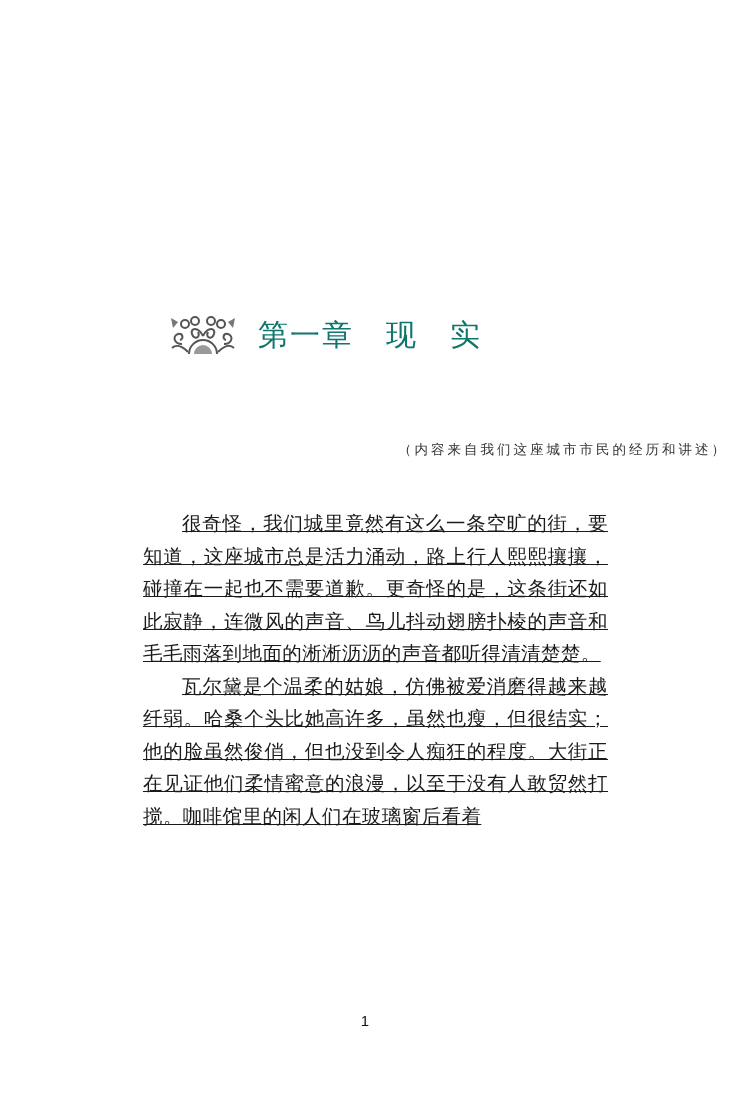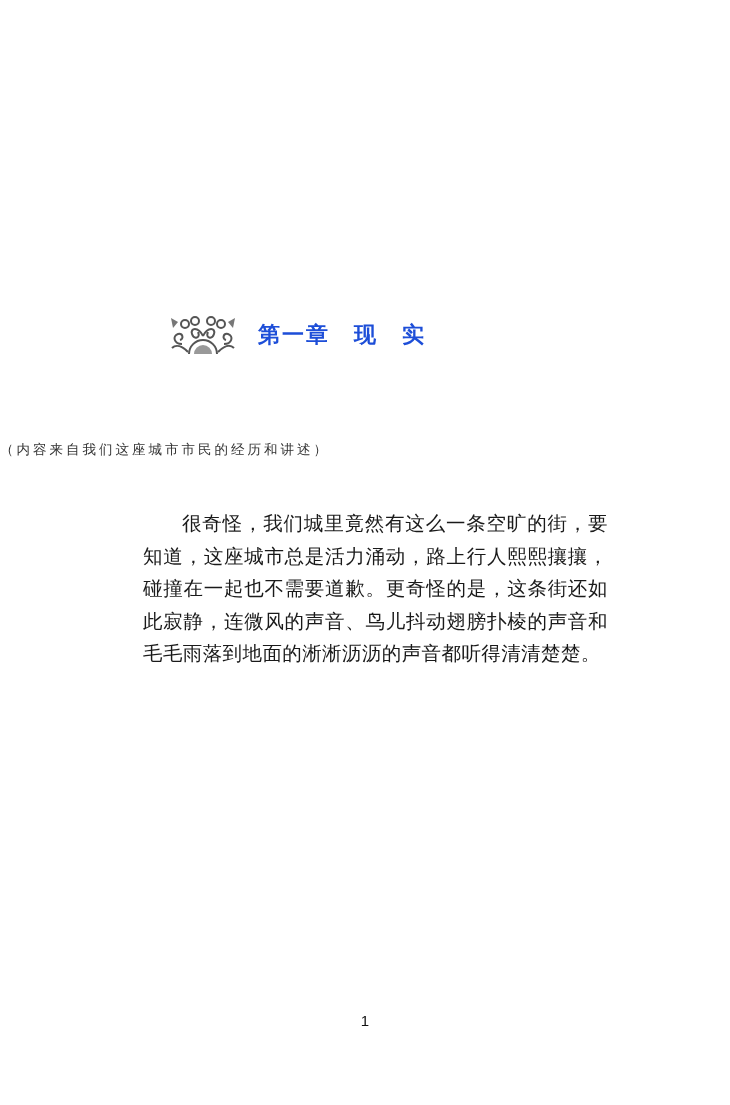--- a/index.html
+++ b/index.html
@@ -1,23 +1,23 @@
 <!DOCTYPE html>
 <html><head>
 <meta charset="utf-8">
 <style>
   html, body { margin: 0; padding: 0; background: #ffffff; }
   body { width: 730px; height: 1105px; position: relative; overflow: hidden;
          font-family: "DejaVu Serif", "Liberation Serif", serif; color: #1a1a1a; }
   .chapter-head { position: absolute; left: 168px; top: 310px; height: 50px; display: flex; align-items: center; }
   .ornament { width: 70px; height: 42px; margin-right: 20px; }
-  .chapter-title { font-size: 22px; font-weight: bold; letter-spacing: 2px; color: #1d4ed8; white-space: pre; }
-  .subtitle { position: absolute; left: 0; width: 728px; top: 441px; text-align: left;
+  .chapter-title { font-size: 30px; font-weight: normal; letter-spacing: 2px; color: #0f766e; white-space: pre; }
+  .subtitle { position: absolute; left: 0; width: 728px; top: 441px; text-align: right;
               font-family: Liberation Serif, serif; font-size: 13.5px; letter-spacing: 3px; color: #333; }
-  .body-text { position: absolute; left: 143px; top: 508px; width: 465px; }
+  .body-text { position: absolute; left: 143px; top: 508px; width: 465px; text-decoration: underline; }
   .para { margin: 0; font-size: 19.5px; line-height: 32.5px; text-indent: 2em; text-align: justify; letter-spacing: 0.4px; }
   .page-num { position: absolute; left: 0; width: 730px; top: 1012px; text-align: center;
               font-family: "Liberation Sans", sans-serif; font-size: 15px; color: #111; }
 </style>
 </head>
 <body>
 
 <div class="chapter-head">
   <svg class="ornament" viewBox="0 0 70 42">
     <g fill="none" stroke="#555" stroke-width="2">
@@ -38,15 +38,16 @@
     <path d="M67 4 L60 8 L65 14 Z" fill="#777"></path>
     <path d="M26 40 A9 9 0 0 1 44 40 Z" fill="#999"></path>
   </svg>
   <span class="chapter-title">第一章　现　实</span>
 </div>
 
 <div class="subtitle">（内容来自我们这座城市市民的经历和讲述）</div>
 
 <div class="body-text">
   <p class="para">很奇怪，我们城里竟然有这么一条空旷的街，要知道，这座城市总是活力涌动，路上行人熙熙攘攘，碰撞在一起也不需要道歉。更奇怪的是，这条街还如此寂静，连微风的声音、鸟儿抖动翅膀扑棱的声音和毛毛雨落到地面的淅淅沥沥的声音都听得清清楚楚。</p>
+  <p class="para">瓦尔黛是个温柔的姑娘，仿佛被爱消磨得越来越纤弱。哈桑个头比她高许多，虽然也瘦，但很结实；他的脸虽然俊俏，但也没到令人痴狂的程度。大街正在见证他们柔情蜜意的浪漫，以至于没有人敢贸然打搅。咖啡馆里的闲人们在玻璃窗后看着</p>
 </div>
 
 <div class="page-num">1</div>
 
 </body></html>

